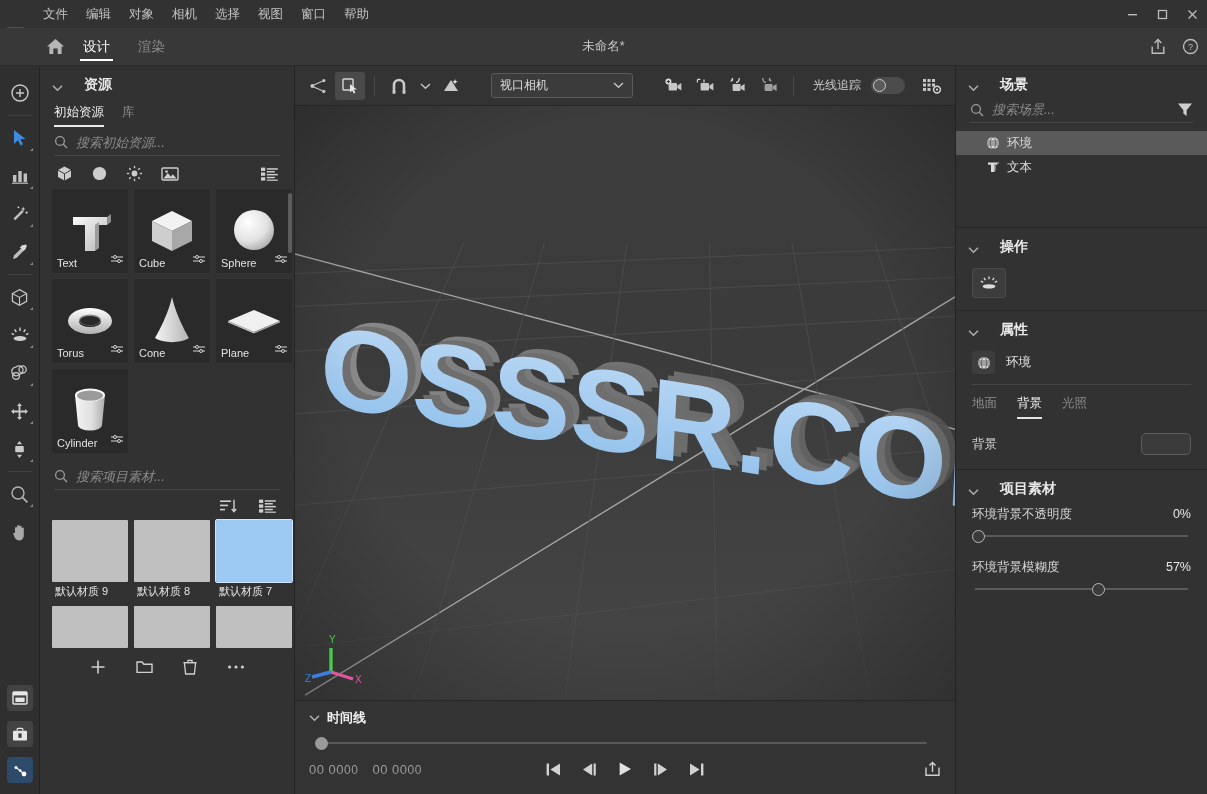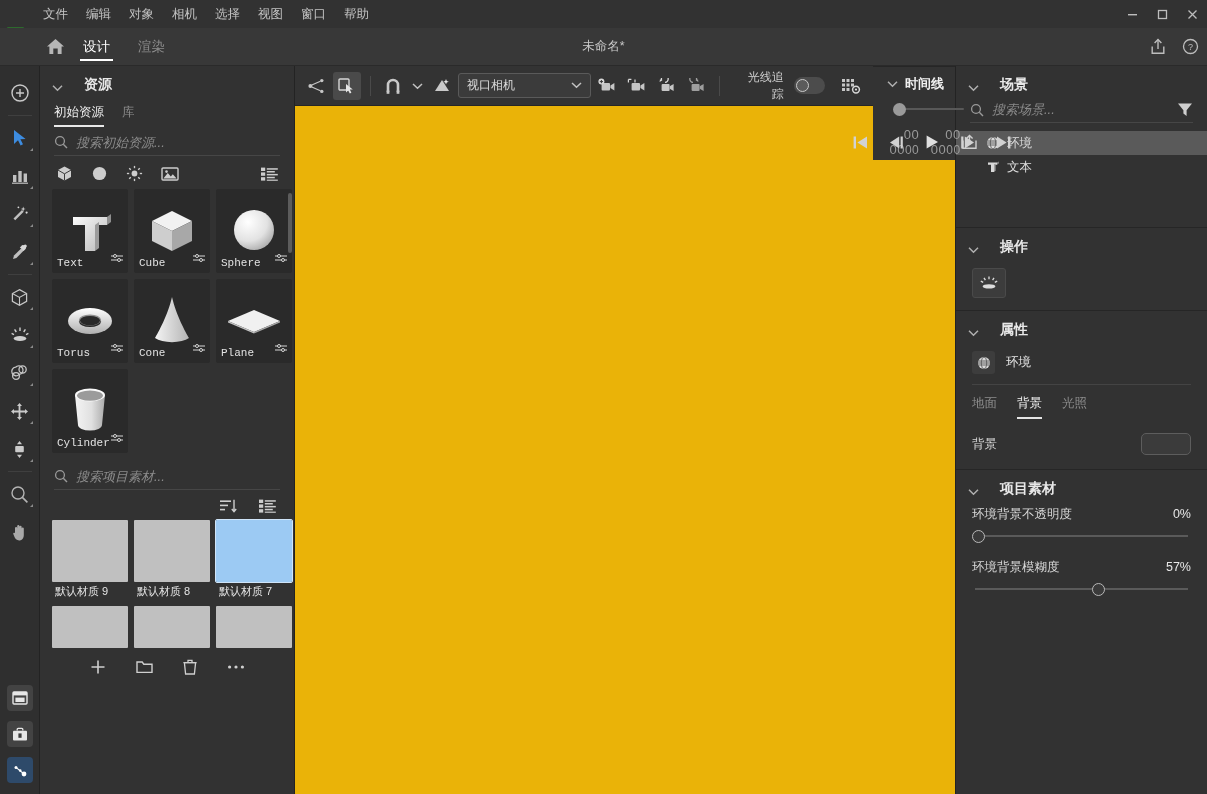--- a/index.html
+++ b/index.html
@@ -113,21 +113,21 @@
     font-size: 13px; font-style: italic; width: 100%;
     font-family: "Liberation Sans", sans-serif;
   }
   .search-in::placeholder { color: #8b8b8b; font-style: italic; }
   .filterrow {
     display: flex; align-items: center; gap: 18px; padding: 9px 16px 7px 16px;
   }
   .filter-ic { color: #cdcdcd; display: flex; align-items: center; }
   .filter-ic.right { margin-left: auto; }
 
-  .asset-scroll { position: relative; overflow: hidden; font-family: Liberation Mono, monospace; }
+  .asset-scroll { position: relative; overflow: hidden; }
   .assetgrid {
     display: grid; grid-template-columns: repeat(3, 76px); gap: 6px;
     padding: 0 10px 8px 12px;
   }
   .asset {
     width: 76px; height: 84px; background: #2a2a2a; border-radius: 2px;
     position: relative; display: flex; align-items: center; justify-content: center;
     overflow: hidden;
   }
   .asset .label {
@@ -152,21 +152,21 @@
     white-space: nowrap;
   }
   .matrow2 { margin-top: 20px; }
   .mat-footer {
     display: flex; align-items: center; justify-content: center; gap: 30px;
     padding: 7px 0 8px 0; color: #cfcfcf;
   }
   .mat-footer .fic { display: flex; align-items: center; }
 
   
-  .center { flex: 1; display: flex; min-width: 0; background: #eab308; text-align: right; }
+  .center { flex: 1; display: flex; flex-direction: column; min-width: 0; background: #eab308; text-align: right; }
   .vtoolbar {
     height: 40px; flex: 0 0 40px; background: #333333; display: flex; align-items: center;
     padding: 0 8px; gap: 2px; border-bottom: 1px solid #262626;
   }
   .vt-btn {
     width: 30px; height: 28px; display: flex; align-items: center; justify-content: center;
     color: #c6c6c6; border-radius: 3px;
   }
   .vt-btn.on { background: #4a4a4a; }
   .vt-sep { width: 1px; height: 20px; background: #4a4a4a; margin: 0 7px; }

